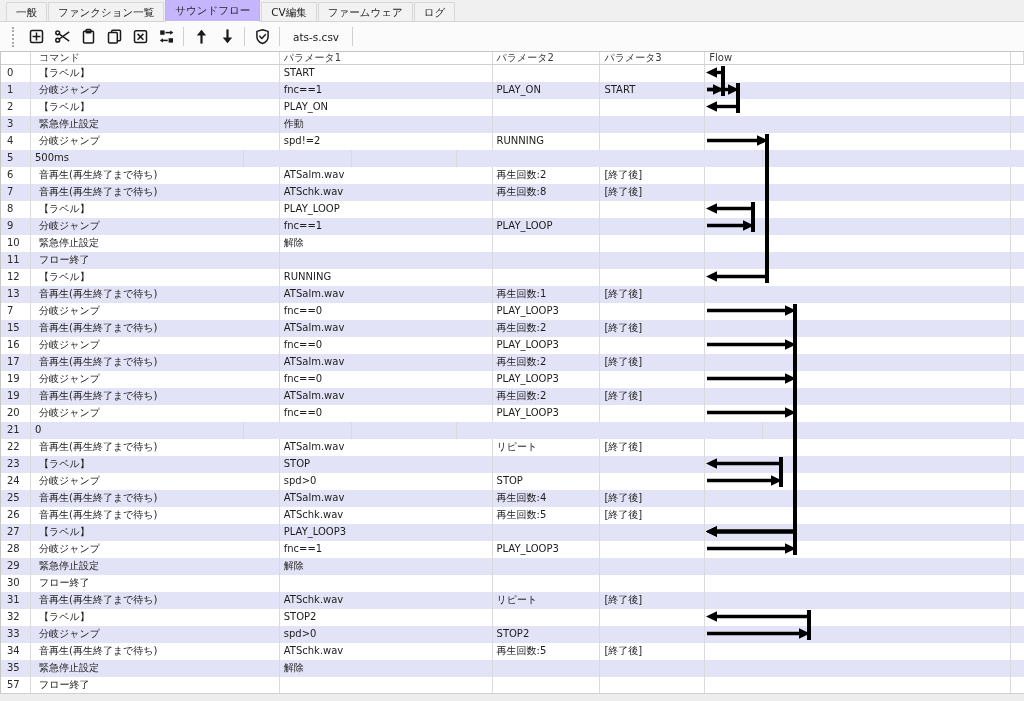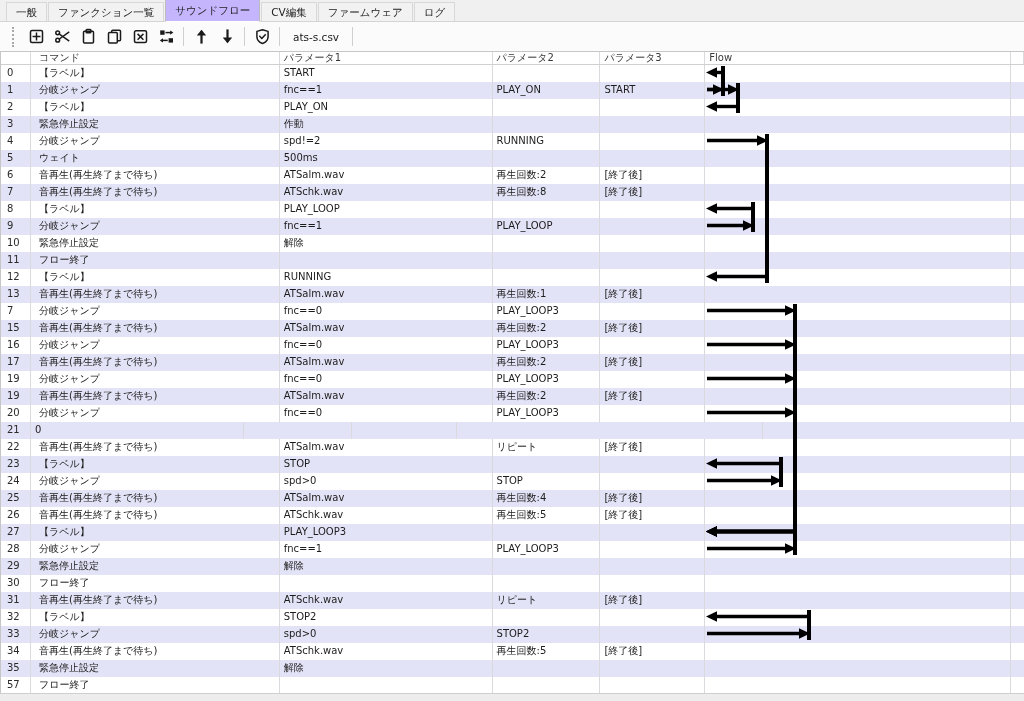--- a/index.html
+++ b/index.html
@@ -201,21 +201,20 @@
         <div class="gcell c-num">4</div>
         <div class="gcell c-cmd">分岐ジャンプ</div>
         <div class="gcell c-p1">spd!=2</div>
         <div class="gcell c-p2">RUNNING</div>
         <div class="gcell c-p3"></div>
         <div class="gcell c-flow"></div>
         <div class="gcell c-fill"></div>
       </div>
       <div class="grid-row alt">
         <div class="gcell c-num">5</div>
-        <div class="gcell c-cmd">ウェイト</div>
         <div class="gcell c-p1">500ms</div>
         <div class="gcell c-p2"></div>
         <div class="gcell c-p3"></div>
         <div class="gcell c-flow"></div>
         <div class="gcell c-fill"></div>
       </div>
       <div class="grid-row">
         <div class="gcell c-num">6</div>
         <div class="gcell c-cmd">音再生(再生終了まで待ち)</div>
         <div class="gcell c-p1">ATSalm.wav</div>

